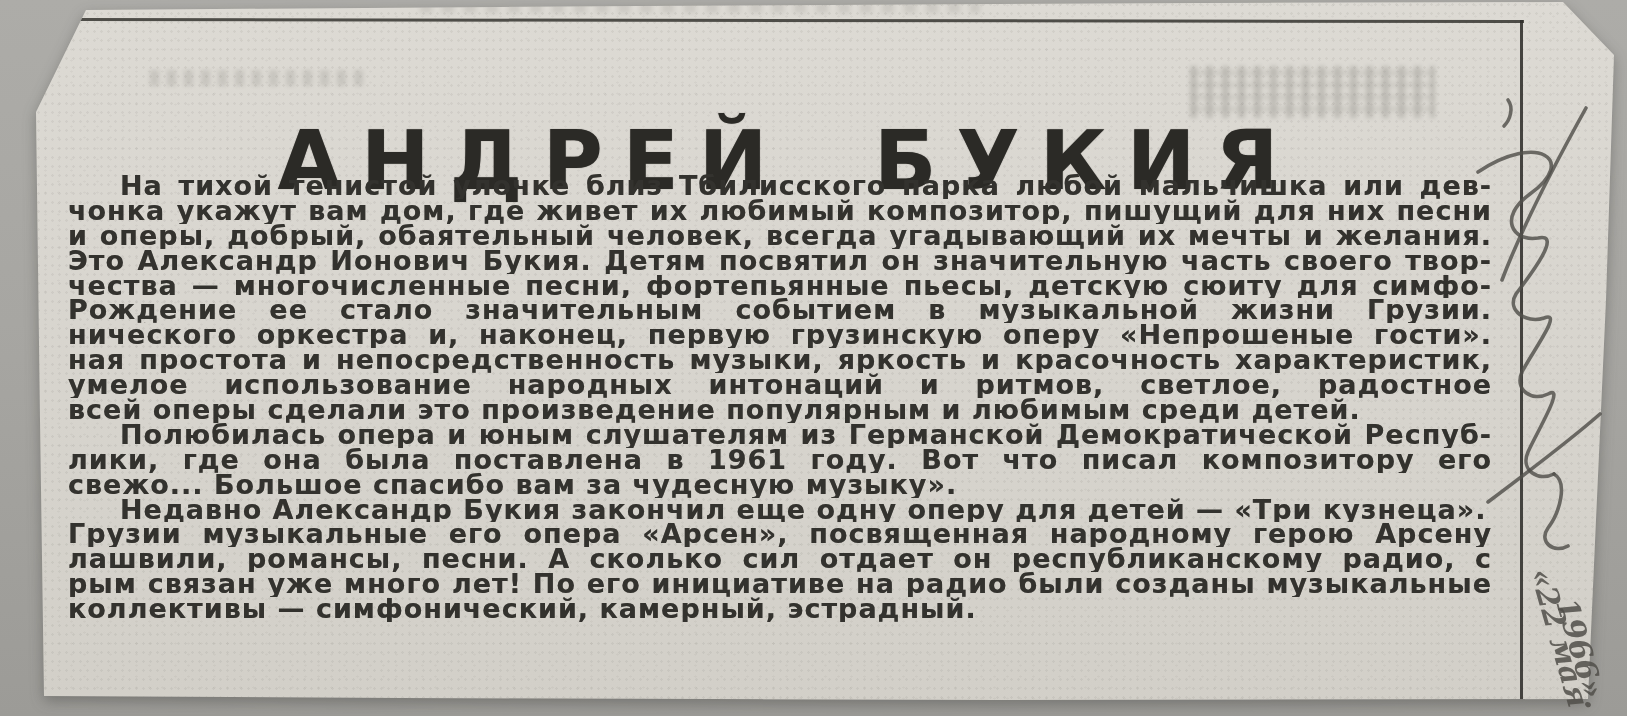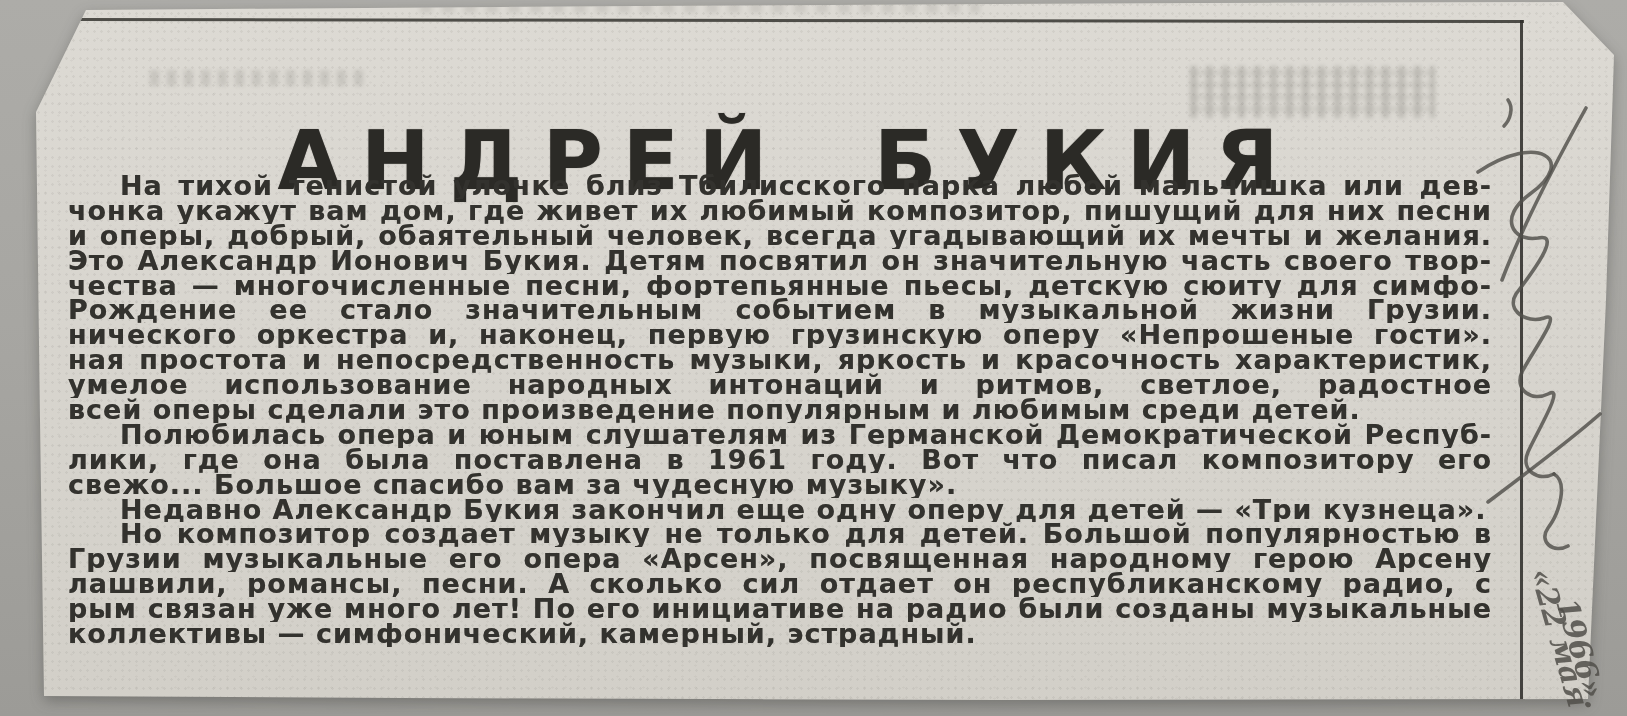--- a/index.html
+++ b/index.html
@@ -151,21 +151,20 @@
         <div class="line">чества — многочисленные песни, фортепьянные пьесы, детскую сюиту для симфо-</div>
         <div class="line">Рождение ее стало значительным событием в музыкальной жизни Грузии. Необычай-</div>
         <div class="line">нического оркестра и, наконец, первую грузинскую оперу «Непрошеные гости».</div>
         <div class="line">ная простота и непосредственность музыки, яркость и красочность характеристик,</div>
         <div class="line">умелое использование народных интонаций и ритмов, светлое, радостное настроение</div>
         <div class="line end">всей оперы сделали это произведение популярным и любимым среди детей.</div>
         <div class="line indent">Полюбилась опера и юным слушателям из Германской Демократической Респуб-</div>
         <div class="line">лики, где она была поставлена в 1961 году. Вот что писал композитору его немецкий</div>
         <div class="line end">свежо... Большое спасибо вам за чудесную музыку».</div>
         <div class="line indent end">Недавно Александр Букия закончил еще одну оперу для детей — «Три кузнеца».</div>
-        <div class="line indent">Но композитор создает музыку не только для детей. Большой популярностью в</div>
         <div class="line">Грузии музыкальные его опера «Арсен», посвященная народному герою Арсену Одзе-</div>
         <div class="line">лашвили, романсы, песни. А сколько сил отдает он республиканскому радио, с кото-</div>
         <div class="line">рым связан уже много лет! По его инициативе на радио были созданы музыкальные</div>
         <div class="line end">коллективы — симфонический, камерный, эстрадный.</div>
       </div>
   </div>
 </div>
 
 <svg class="handwriting" viewBox="0 0 152 668" aria-hidden="true">
 

